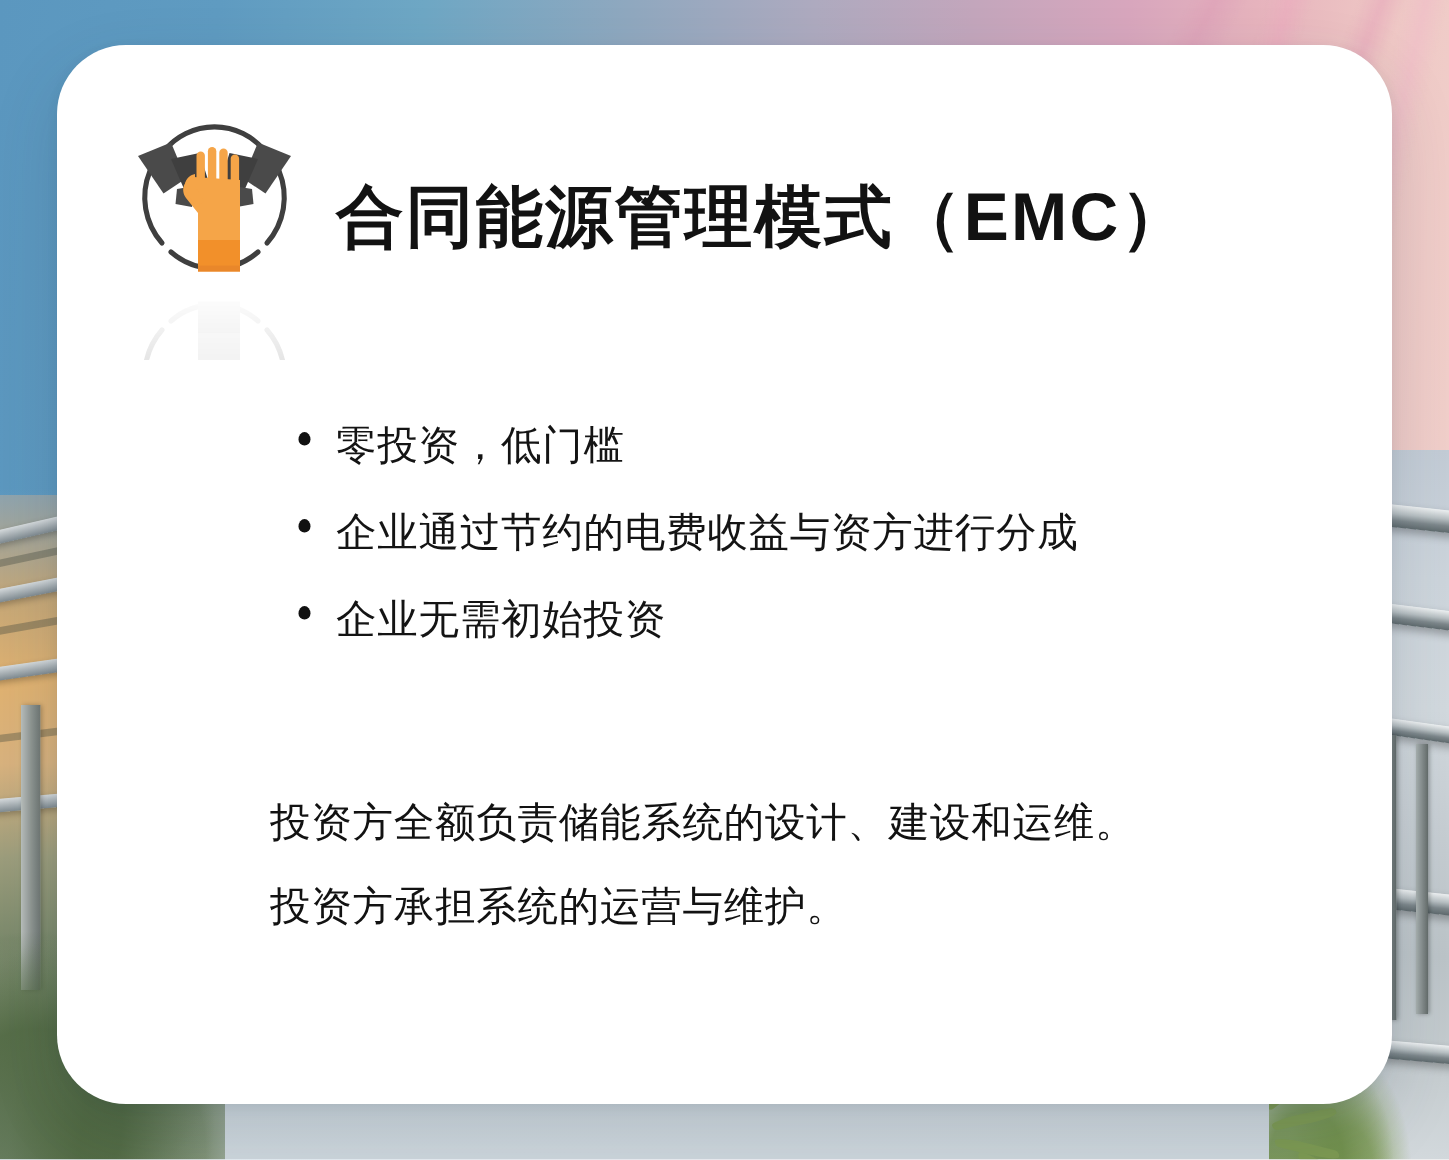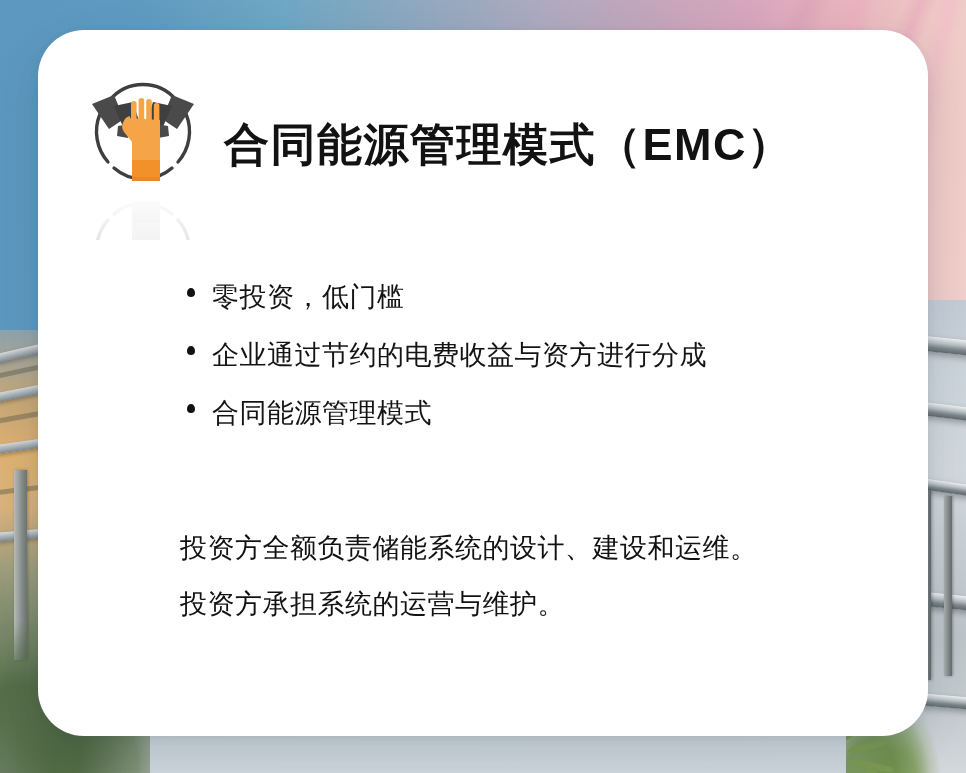--- a/index.html
+++ b/index.html
@@ -200,21 +200,21 @@
     color: #121212;
     letter-spacing: 1.5px;
     white-space: nowrap;
     margin-left: 22px;
     margin-bottom: 18px;
   }
 
   
   .bullets {
     position: absolute;
-    left: 144px; top: 253px;
+    left: 156px; top: 253px;
     width: 700px;
     list-style: none;
   }
   .bullets li {
     position: relative;
     padding-left: 30px;
     font-size: 27px;
     line-height: 29px;
     color: #141414;
     margin-bottom: 29px;
@@ -342,21 +342,21 @@
       <li>
         <span class="dot"></span>
         <span>零投资，低门槛</span>
       </li>
       <li>
         <span class="dot"></span>
         <span>企业通过节约的电费收益与资方进行分成</span>
       </li>
       <li>
         <span class="dot"></span>
-        <span>合同能源管理模式</span>
+        <span>企业无需初始投资</span>
       </li>
     </ul>
 
     <div class="paras">
       <p>投资方全额负责储能系统的设计、建设和运维。</p>
       <p>投资方承担系统的运营与维护。</p>
     </div>
 
   </div>
 </div>

